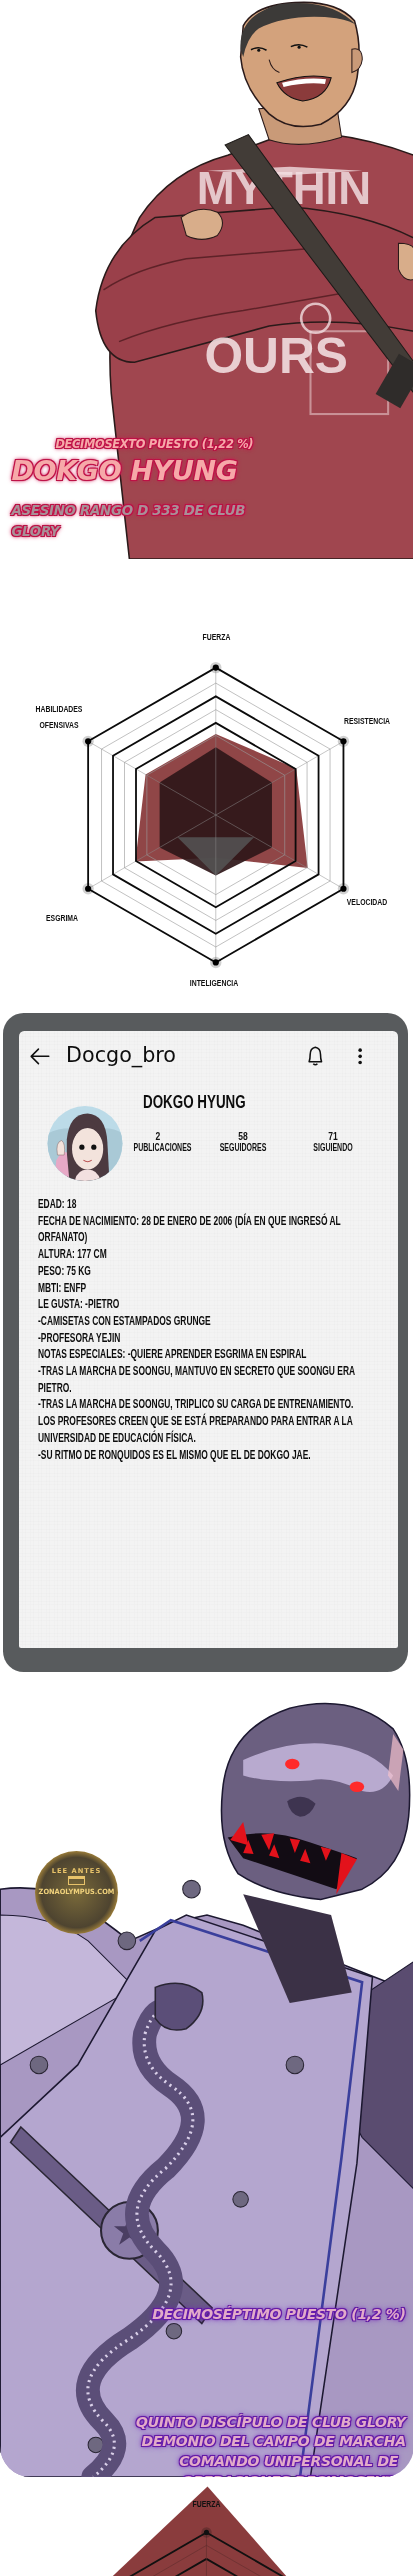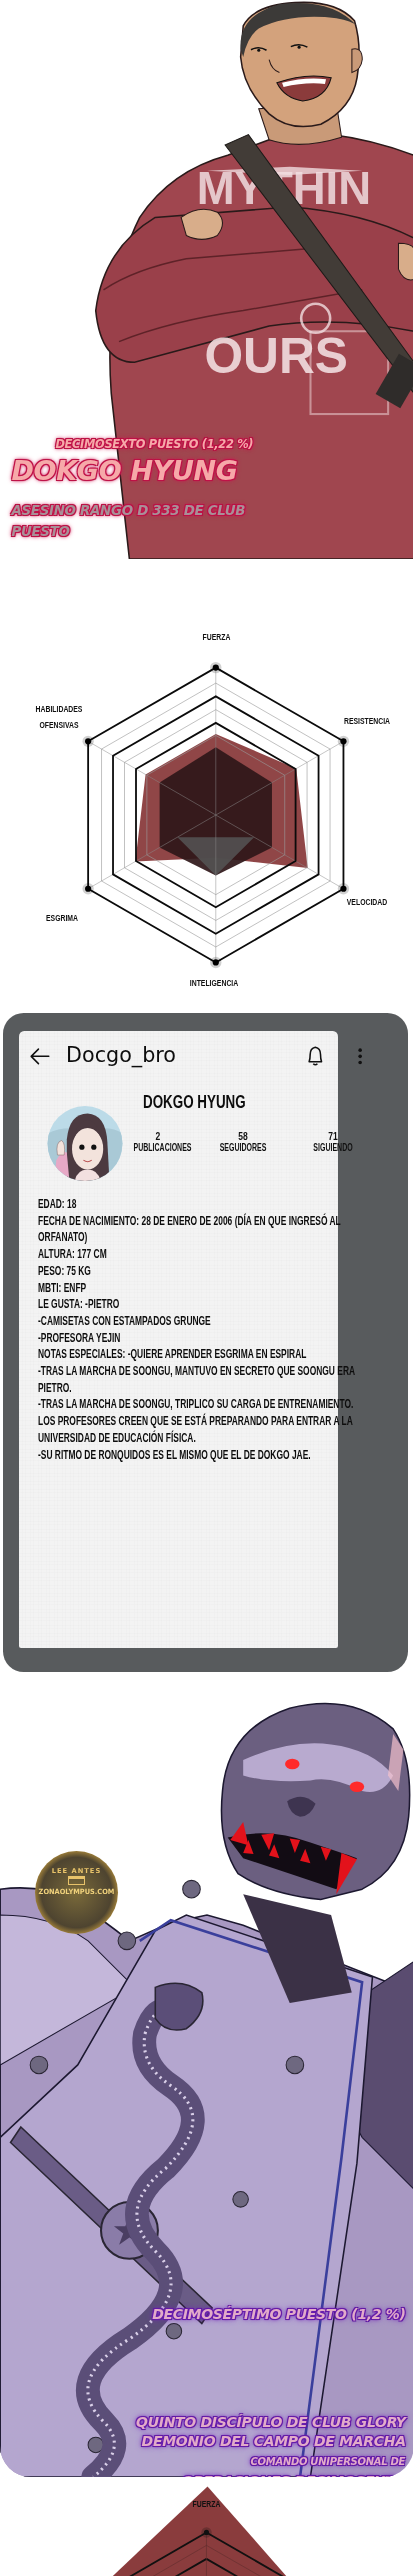--- a/index.html
+++ b/index.html
@@ -12,21 +12,21 @@
     white-space:nowrap;letter-spacing:-0.3px;}
   .glow-grey{font-family:"DejaVu Sans",sans-serif;font-weight:bold;font-style:italic;color:#a98f97;
     text-shadow:0 0 1.6px #c4124a,0 0 3.1px #c4124a,0 0 5.2px #d0205a,1px 1px 0 #b0103e,-1px -1px 0 #b0103e,1px -1px 0 #b0103e,-1px 1px 0 #b0103e;
     white-space:nowrap;letter-spacing:-0.3px;margin-top:8px;}
   
   #chart-section{left:0;top:559px;width:414px;height:450px;}
   .axis-label{font-family:"Liberation Sans",sans-serif;font-weight:bold;font-size:8.8px;color:#111;
     transform:scaleX(0.78);transform-origin:center;text-align:center;line-height:17px;white-space:nowrap;}
   
   #phone{left:2.6px;top:1013px;width:405px;height:659px;background:#585b5d;border-radius:20.7px 20.7px 20.7px 20.7px;}
-  #phone-screen{left:16.5px;top:18px;width:319px;height:617px;background:#f3f3f3;border-radius:5.2px 5.2px 2.1px 2.1px;
+  #phone-screen{left:16.5px;top:18px;width:379px;height:617px;background:#f3f3f3;border-radius:5.2px 5.2px 2.1px 2.1px;
     background-image:repeating-linear-gradient(0deg,rgba(0,0,0,0.012) 0 0.5px,transparent 0.5px 1.6px),repeating-linear-gradient(90deg,rgba(0,0,0,0.012) 0 0.5px,transparent 0.5px 1.6px);}
   .cond{font-family:"Liberation Sans",sans-serif;font-weight:bold;color:#0d0d0d;white-space:nowrap;transform-origin:left top;}
   .stat{position:absolute;text-align:center;width:72px;}
   .stat .num{font-family:"Liberation Sans",sans-serif;font-weight:bold;font-size:11.4px;transform:scaleX(0.75);color:#111;line-height:12.4px;}
   .stat .lbl{font-family:"Liberation Sans",sans-serif;font-weight:bold;font-size:10.3px;transform:scaleX(0.68);color:#111;line-height:12.4px;white-space:nowrap;}
   #bio{left:18.6px;top:165px;width:465px;transform:scaleX(0.68);transform-origin:left top;}
   #bio .line{font-family:"Liberation Sans",sans-serif;font-weight:bold;font-size:12.4px;line-height:16.7px;color:#0d0d0d;white-space:nowrap;}
   
   #panel2{left:0;top:1672px;width:414px;height:805px;background:#ffffff;overflow:hidden;border-radius:31px;}
   .glow-purple{font-family:"DejaVu Sans",sans-serif;font-weight:bold;font-style:italic;color:#e2abc9;
@@ -72,21 +72,21 @@
     <path d="M535 160 Q590 140 640 150 Q630 190 585 195 Q550 190 535 160 Z" fill="#8b3b3b" stroke="#111" stroke-width="2"></path>
     <path d="M545 160 Q590 148 630 153 L628 162 Q590 158 548 168 Z" fill="#ffffff"></path>
 
     <path d="M435 280 L480 260 L800 700 L800 760 Z" fill="#423c37" stroke="#1d1a18" stroke-width="2"></path>
     <rect x="745" y="690" width="55" height="90" fill="#2f2c2a" transform="rotate(30 770 735)"></rect>
   </svg>
 
   <div class="abs glow-pink" style="left:11.4px;top:437px;font-size:11.4px;padding-left:44px;">DECIMOSEXTO PUESTO (1,22 %)</div>
   <div class="abs glow-pink" style="left:11.4px;top:455px;font-size:27px;line-height:32px;">DOKGO HYUNG</div>
   <div class="abs glow-grey" style="left:11.4px;top:494px;font-size:13.4px;line-height:17.6px;">ASESINO RANGO D 333 DE CLUB</div>
-  <div class="abs glow-grey" style="left:11.4px;top:515px;font-size:13.4px;line-height:17.6px;">PUESTO</div>
+  <div class="abs glow-grey" style="left:11.4px;top:515px;font-size:13.4px;line-height:17.6px;">GLORY</div>
 </div>
 
 <div id="chart-section" class="abs">
   <svg id="radar-svg" class="abs" style="left:0;top:0" width="414" height="450" viewBox="0 1080 800 870">
       <polygon points="417,1418.25 572.4948612494959,1485.225 594.7084128565668,1677.6 417,1657.65 261.5051387505041,1664.775 281.2505179567893,1496.625" fill="#8a3c3d" fill-opacity="0.95"></polygon>
       <polygon points="417,1443.9 525.5995856345686,1512.3 525.5995856345686,1637.7 417,1691.85 308.4004143654314,1637.7 308.4004143654314,1512.3" fill="#2f1719" fill-opacity="0.92"></polygon>
       <polygon points="417,1691.85 491.04517202356953,1617.75 342.9548279764305,1617.75" fill="#555" opacity="0.85"></polygon>
       <polygon points="417,1421.1 550.2813096424251,1498.05 550.2813096424252,1651.95 417,1728.9 283.7186903575749,1651.95 283.7186903575749,1498.05" fill="none" stroke="#9a9a9a" stroke-width="1.2"></polygon>
       <polygon points="417,1371.225 593.474326656174,1473.1125 593.474326656174,1676.8875 417,1778.775 240.52567334382607,1676.8875 240.52567334382604,1473.1125" fill="none" stroke="#9a9a9a" stroke-width="1.2"></polygon>
       <polygon points="417,1319.925 637.9014298703157,1447.4625 637.9014298703157,1702.5375 417,1830.075 196.09857012968433,1702.5375000000001 196.0985701296843,1447.4624999999999" fill="none" stroke="#9a9a9a" stroke-width="1.2"></polygon>
@@ -249,21 +249,21 @@
 
   <div class="abs" style="left:35px;top:179px;width:83px;height:83px;border-radius:50%;background:radial-gradient(circle,#7a6a3a 0%,#4e4430 60%,#b7913c 75%,rgba(240,190,90,0.35) 90%,rgba(255,220,140,0) 100%);">
     <div class="abs" style="left:0;top:15.5px;width:83px;text-align:center;font-family:'DejaVu Sans',sans-serif;font-size:6.7px;font-weight:bold;color:#e8c36a;letter-spacing:1px;">LEE ANTES</div>
     <div class="abs" style="left:0;top:36px;width:83px;text-align:center;font-family:'DejaVu Sans',sans-serif;font-size:7.2px;font-weight:bold;color:#f0d27c;transform:scaleX(0.92);">ZONAOLYMPUS.COM</div>
     <div class="abs" style="left:33px;top:25px;width:16.5px;height:9.3px;border:1px solid #e8c36a;border-top:3.1px solid #e8c36a;box-sizing:border-box;"></div>
   </div>
 
   <div class="abs glow-purple" style="right:8.3px;top:607px;font-size:14px;line-height:17.6px;">DECIMOSÉPTIMO PUESTO (1,2 %)</div>
   <div class="abs glow-purple" style="right:8.3px;top:715px;font-size:14px;line-height:17.6px;">QUINTO DISCÍPULO DE CLUB GLORY</div>
   <div class="abs glow-purple" style="right:8.3px;top:734px;font-size:14px;line-height:17.6px;">DEMONIO DEL CAMPO DE MARCHA</div>
-  <div class="abs glow-purple" style="right:9px;top:754px;font-size:10px;line-height:17.6px;">COMANDO UNIPERSONAL DE</div>
+  <div class="abs glow-purple" style="right:16px;top:754px;font-size:14px;line-height:17.6px;">COMANDO UNIPERSONAL DE</div>
   <div class="abs glow-purple" style="right:8.3px;top:774px;font-size:14px;line-height:17.6px;">OPERACIONES DECIMOSEXTO</div>
 </div>
 
 <div id="bottom" class="abs">
   <svg class="abs" style="left:0;top:0" width="414" height="99" viewBox="0 0 800 191">
     <path d="M401 18 L553 191 L218 191 Z" fill="#8a3c3d"></path>
     <path d="M399 107 L200 222 M399 107 L598 222" stroke="#111" stroke-width="3.5" fill="none"></path>
     <path d="M399 158 L250 244 M399 158 L548 244" stroke="#111" stroke-width="3.5" fill="none"></path>
     <path d="M399 132 L230 230 M399 132 L570 230" stroke="#5a2a2a" stroke-width="1" fill="none"></path>
     <line x1="399" y1="107" x2="399" y2="191" stroke="#5a2a2a" stroke-width="1"></line>

